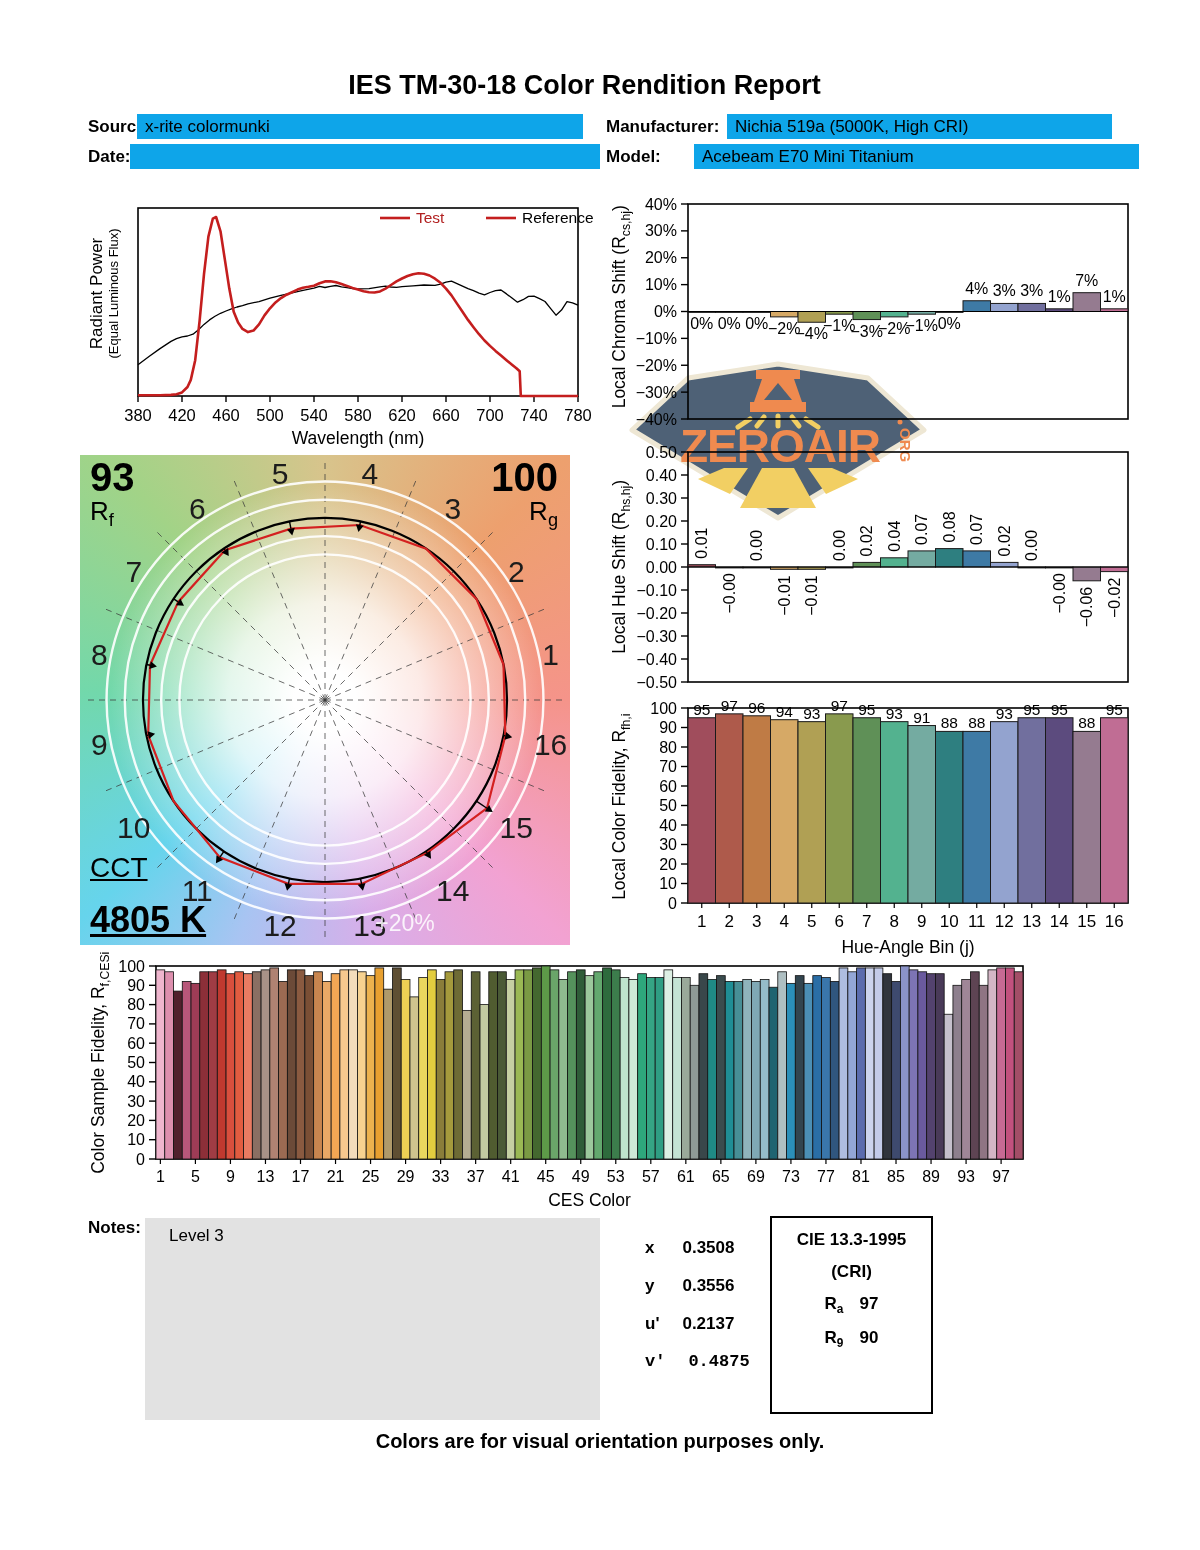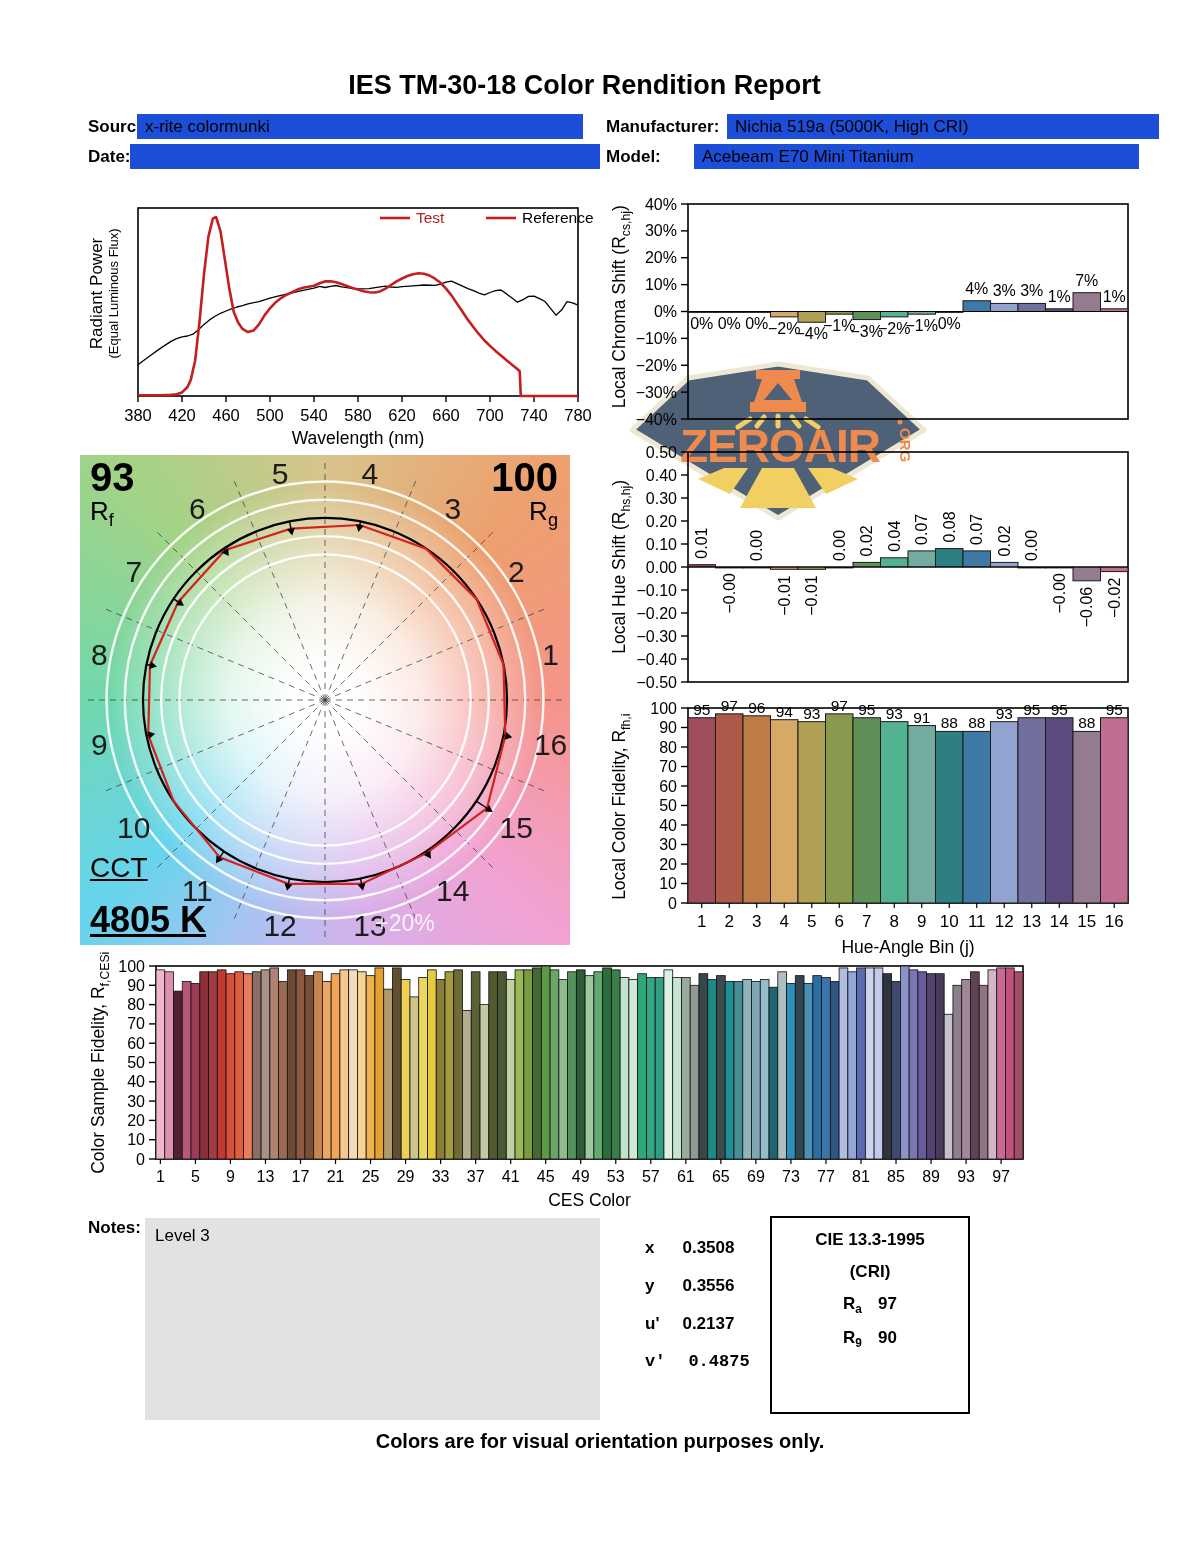--- a/index.html
+++ b/index.html
@@ -1,51 +1,51 @@
 <!DOCTYPE html>
 <html><head>
 <meta charset="utf-8">
 <style>
   html,body{margin:0;padding:0;background:#fff;}
   body{width:1200px;height:1550px;position:relative;overflow:hidden;
        font-family:"Liberation Sans",sans-serif;color:#000;}
   .abs{position:absolute;}
   #title{left:0;top:70;width:1169px;text-align:center;font-size:27px;font-weight:bold;top:70px;}
   .hdr-label{font-size:17px;font-weight:bold;}
-  .hdr-box{background:#1d4ed8;height:25px;font-size:17px;line-height:25px;padding-left:8px;box-sizing:border-box;}
+  .hdr-box{background:#0ea5e9;height:25px;font-size:17px;line-height:25px;padding-left:8px;box-sizing:border-box;}
   .vlabel{position:absolute;text-align:center;transform:rotate(-90deg);font-size:17.5px;white-space:nowrap;}
   .vlabel .sub, sub.s{font-size:70%;}
   svg{position:absolute;overflow:visible;}
   svg text{font-family:"Liberation Sans",sans-serif;}
   .chart{z-index:2;}
   #watermark{z-index:1;}
   #cvg-wrap{left:80px;top:455px;width:490px;height:490px;z-index:2;
     background:
       radial-gradient(circle at 50% 50%, rgba(255,255,255,1) 9%, rgba(255,255,255,0.8) 28%, rgba(255,255,255,0) 62%),
       conic-gradient(from 0deg, #d8c48c 0deg, #eda06e 45deg, #f5948a 90deg, #f2a2d2 135deg, #d9aee9 168deg, #a8c4f2 200deg, #66d4ec 228deg, #72d8ab 272deg, #a2d387 318deg, #d8c48c 360deg);}
   .cvg-corner{position:absolute;line-height:1.02;z-index:3;}
   .cvg-big{font-size:40px;font-weight:bold;}
   .cvg-mid{font-size:26px;}
   .cvg-cct{font-size:28px;}
   .cvg-val{font-size:36px;font-weight:bold;margin-top:20px;}
-  #notes-box{left:145px;top:1218px;width:455px;height:202px;background:#e2e2e2;font-size:17px;padding:8px 10px;box-sizing:border-box;}
+  #notes-box{left:145px;top:1218px;width:455px;height:202px;background:#e2e2e2;font-size:17px;padding:8px 24px;box-sizing:border-box;}
   .chrom-row{position:absolute;font-size:17px;font-weight:bold;}
-  #cie-box{left:770px;top:1216px;width:200px;height:198px;border:2px solid #000;box-sizing:border-box;text-align:center;}
+  #cie-box{left:770px;top:1216px;width:163px;height:198px;border:2px solid #000;box-sizing:border-box;text-align:center;}
   .cie-line{font-size:17px;font-weight:bold;margin-top:12px;}
   #footer{left:0;top:1430px;width:1200px;text-align:center;font-size:20px;font-weight:bold;}
 </style>
 </head>
 <body>
 
 <div class="abs" id="title" style="left:0;top:70px;">IES TM-30-18 Color Rendition Report</div>
 
 <div class="abs hdr-label" style="left:88px;top:117px;">Source:</div>
 <div class="abs hdr-box" style="left:137px;top:114px;width:446px;">x-rite colormunki</div>
 <div class="abs hdr-label" style="left:606px;top:117px;">Manufacturer:</div>
-<div class="abs hdr-box" style="left:727px;top:114px;width:432px;">Nichia 519a (5000K, High CRI)</div>
+<div class="abs hdr-box" style="left:727px;top:114px;width:385px;">Nichia 519a (5000K, High CRI)</div>
 
 <div class="abs hdr-label" style="left:88px;top:147px;">Date:</div>
 <div class="abs hdr-box" style="left:130px;top:144px;width:470px;"></div>
 <div class="abs hdr-label" style="left:606px;top:147px;">Model:</div>
 <div class="abs hdr-box" style="left:667px;top:144px;width:445px;margin-left:27px;">Acebeam E70 Mini Titanium</div>
 
 <svg id="watermark" class="abs" style="left:628px;top:356px;" width="300" height="166" viewBox="0 0 300 166">
   <polygon points="4,74 60,22 150,8 240,22 296,74 150,162" fill="#4e6176" stroke="#eee7d4" stroke-width="5" stroke-linejoin="round"></polygon>
   <g>
     <rect x="128" y="14" width="44" height="9" fill="#ef8a4f"></rect>

